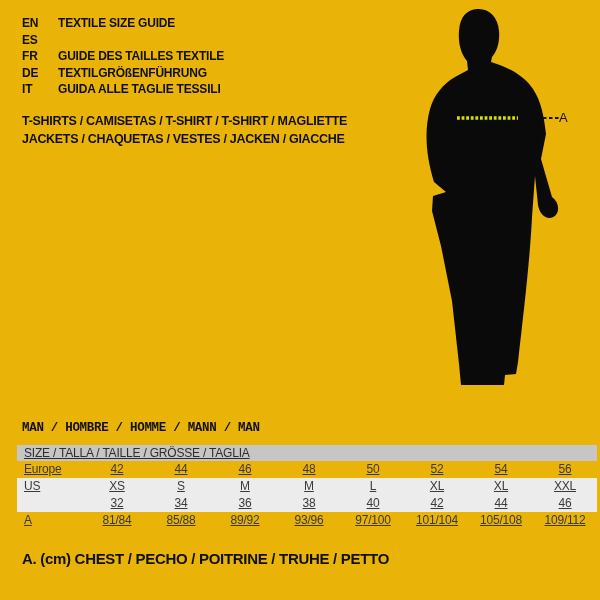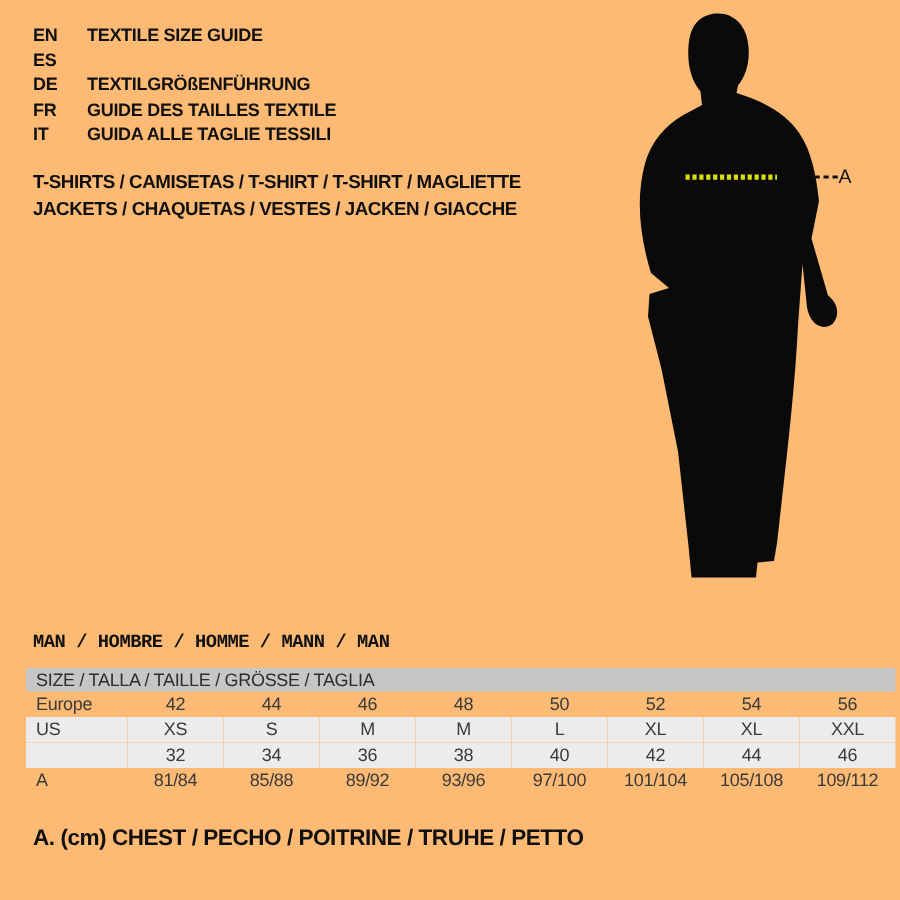--- a/index.html
+++ b/index.html
@@ -1,33 +1,33 @@
 <!DOCTYPE html>
 <html><head>
 <meta charset="utf-8">
 <style>
   html,body{margin:0;padding:0;background:#ffffff;}
   .page{
-    position:relative;width:600px;height:600px;background:#fdba74;overflow:hidden;
+    position:relative;width:600px;height:600px;background:#eab308;overflow:hidden;
     font-family:"Liberation Sans","DejaVu Sans",sans-serif;color:#101010;
   }
   
   .langs{position:absolute;left:22px;top:15px;}
   .lang-row{display:flex;font-weight:700;font-size:12px;line-height:16.5px;letter-spacing:-0.2px;}
   .lang-code{width:36px;flex:0 0 36px;}
   
   .categories{position:absolute;left:22px;top:112px;font-weight:700;font-size:12.5px;line-height:18px;letter-spacing:-0.3px;}
   
   .figure{position:absolute;left:405px;top:5px;width:165px;height:385px;}
   .measure-label{position:absolute;left:559px;top:110px;font-size:13px;font-weight:400;color:#111;}
   
   .section-title{position:absolute;left:22px;top:421px;font-weight:700;font-size:12.5px;letter-spacing:-0.3px;font-family:Liberation Mono, monospace;}
   
   .size-table{position:absolute;left:17px;top:445px;border-collapse:collapse;table-layout:fixed;width:580px;font-size:12px;color:#3a3a3a;letter-spacing:-0.2px;}
-  .size-table td{padding:0;margin:0;vertical-align:middle;white-space:nowrap;overflow:hidden;}
+  .size-table td{padding:0;margin:0;vertical-align:middle;white-space:nowrap;overflow:hidden;text-decoration:underline;}
   .size-table .hdr td{background:#c6c6c6;height:16px;line-height:16px;color:#2d2d2d;padding-left:7px;}
   .size-table .row td{height:17px;line-height:17px;text-align:center;}
   .size-table .row td.lbl{text-align:left;padding-left:7px;}
   .size-table .row.shaded td{background:#ececec;}
   
   .footnote{position:absolute;left:22px;top:550px;font-weight:700;font-size:15px;letter-spacing:-0.3px;}
 </style>
 </head>
 <body>
 
@@ -35,26 +35,26 @@
 
   <div class="langs">
     <div class="lang-row">
       <span class="lang-code">EN</span>
       <span class="lang-label">TEXTILE SIZE GUIDE</span>
     </div>
     <div class="lang-row">
       <span class="lang-code">ES</span>
     </div>
     <div class="lang-row">
+      <span class="lang-code">FR</span>
+      <span class="lang-label">GUIDE DES TAILLES TEXTILE</span>
+    </div>
+    <div class="lang-row">
       <span class="lang-code">DE</span>
       <span class="lang-label">TEXTILGRÖßENFÜHRUNG</span>
-    </div>
-    <div class="lang-row">
-      <span class="lang-code">FR</span>
-      <span class="lang-label">GUIDE DES TAILLES TEXTILE</span>
     </div>
     <div class="lang-row">
       <span class="lang-code">IT</span>
       <span class="lang-label">GUIDA ALLE TAGLIE TESSILI</span>
     </div>
   </div>
 
   <div class="categories">
     <div>T-SHIRTS / CAMISETAS / T-SHIRT / T-SHIRT / MAGLIETTE</div>
     <div>JACKETS / CHAQUETAS / VESTES / JACKEN / GIACCHE</div>

